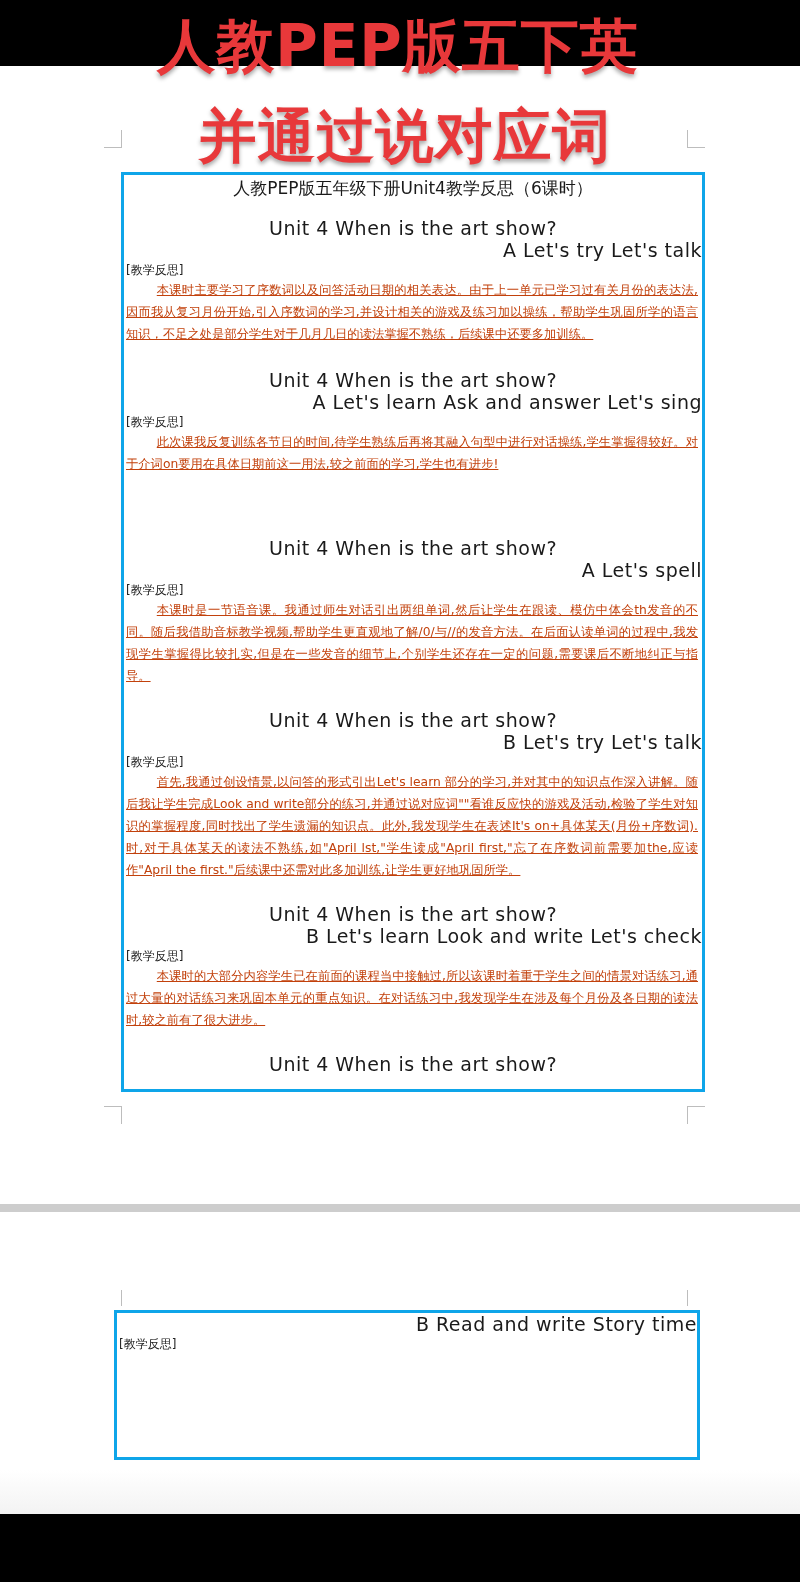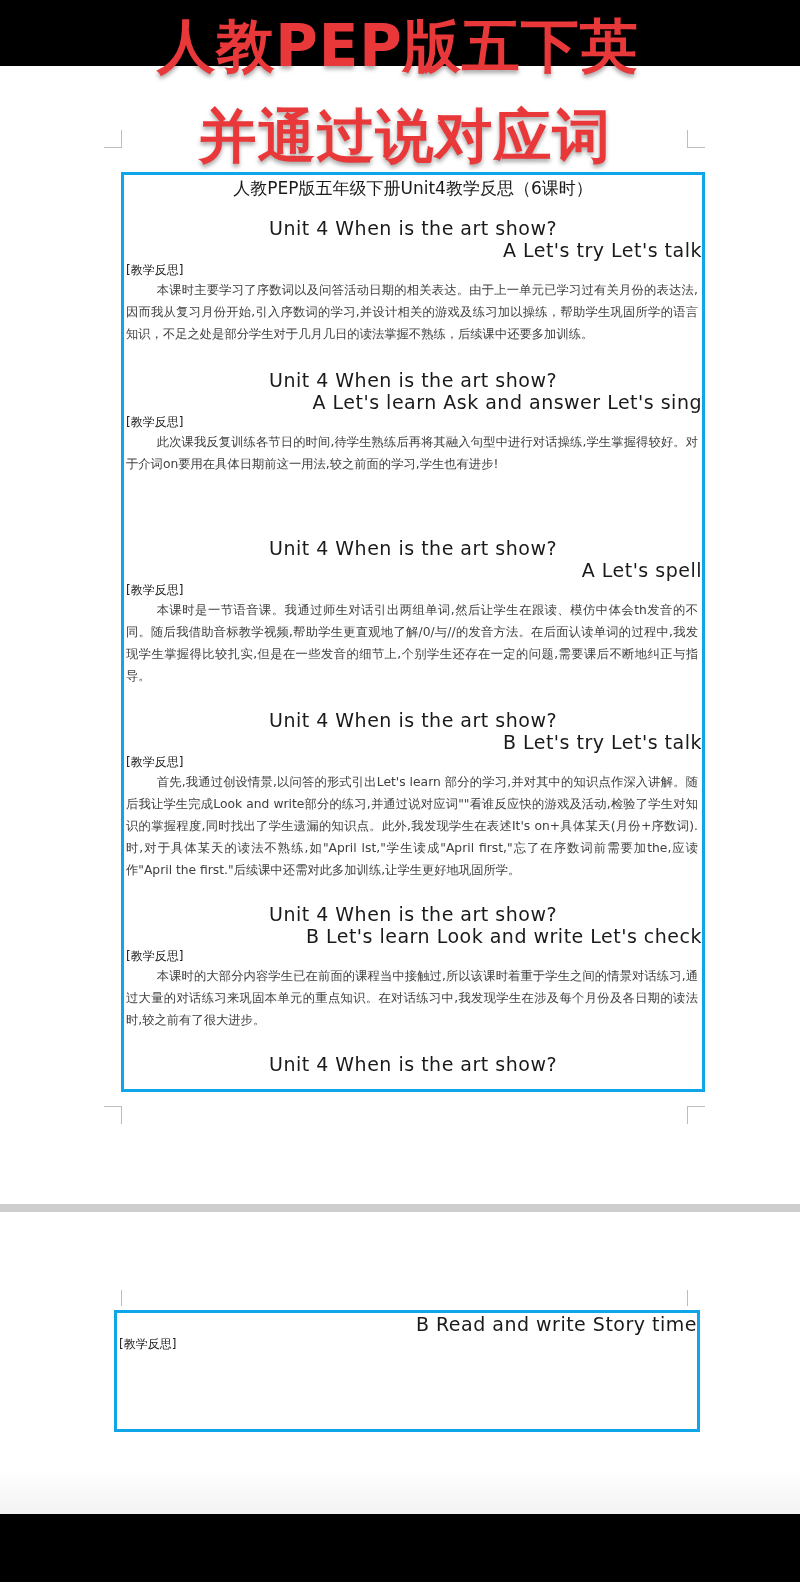--- a/index.html
+++ b/index.html
@@ -22,29 +22,29 @@
   .cm-tr { left: 687px; top: 130px; border-left-width: 1px; border-bottom-width: 1px; }
   .cm-bl { left: 104px; top: 1106px; border-right-width: 1px; border-top-width: 1px; }
   .cm-br { left: 687px; top: 1106px; border-left-width: 1px; border-top-width: 1px; }
   .cm-bl2 { left: 104px; top: 1290px; width: 18px; height: 16px; border-right-width: 1px; }
   .cm-br2 { left: 687px; top: 1290px; width: 18px; height: 16px; border-left-width: 1px; }
 
   .page-gap { position: absolute; left: 0; top: 1204px; width: 800px; height: 8px; background: #cdcdcd; }
 
   .doc-box { position: absolute; border: 3px solid #0ea5e9; background: #fff; }
   .box1 { left: 121px; top: 172px; width: 584px; height: 920px; overflow: hidden; }
-  .box2 { left: 114px; top: 1310px; width: 586px; height: 122px; }
+  .box2 { left: 114px; top: 1310px; width: 586px; height: 150px; }
 
   .doc-main-title { text-align: center; font-size: 17px; line-height: 22px; margin-top: 2px; }
 
   .section { }
   .unit-title { text-align: center; font-size: 19px; line-height: 22px; letter-spacing: 0.5px; }
   .lesson-title { text-align: right; font-size: 19px; line-height: 22px; letter-spacing: 0.5px; }
   .tag { font-size: 12px; line-height: 18px; padding-left: 2px; color: #222; }
-  .para { font-size: 12.3px; line-height: 22px; padding: 0 4px 0 2px; text-indent: 2.5em; text-align: justify; color: #404040; }
+  .para { font-size: 12.3px; line-height: 22px; padding: 0 4px 0 2px; text-indent: 2.5em; text-align: justify; color: #c2410c; text-decoration: underline; }
 
   .s1 { margin-top: 18px; }
   .s2 { margin-top: 24px; }
   .s3 { margin-top: 62px; }
   .s4 { margin-top: 22px; }
   .s5 { margin-top: 22px; }
   .s6 { margin-top: 22px; }
 
   .box2 .lesson-title { margin-top: 0; }
 </style>

